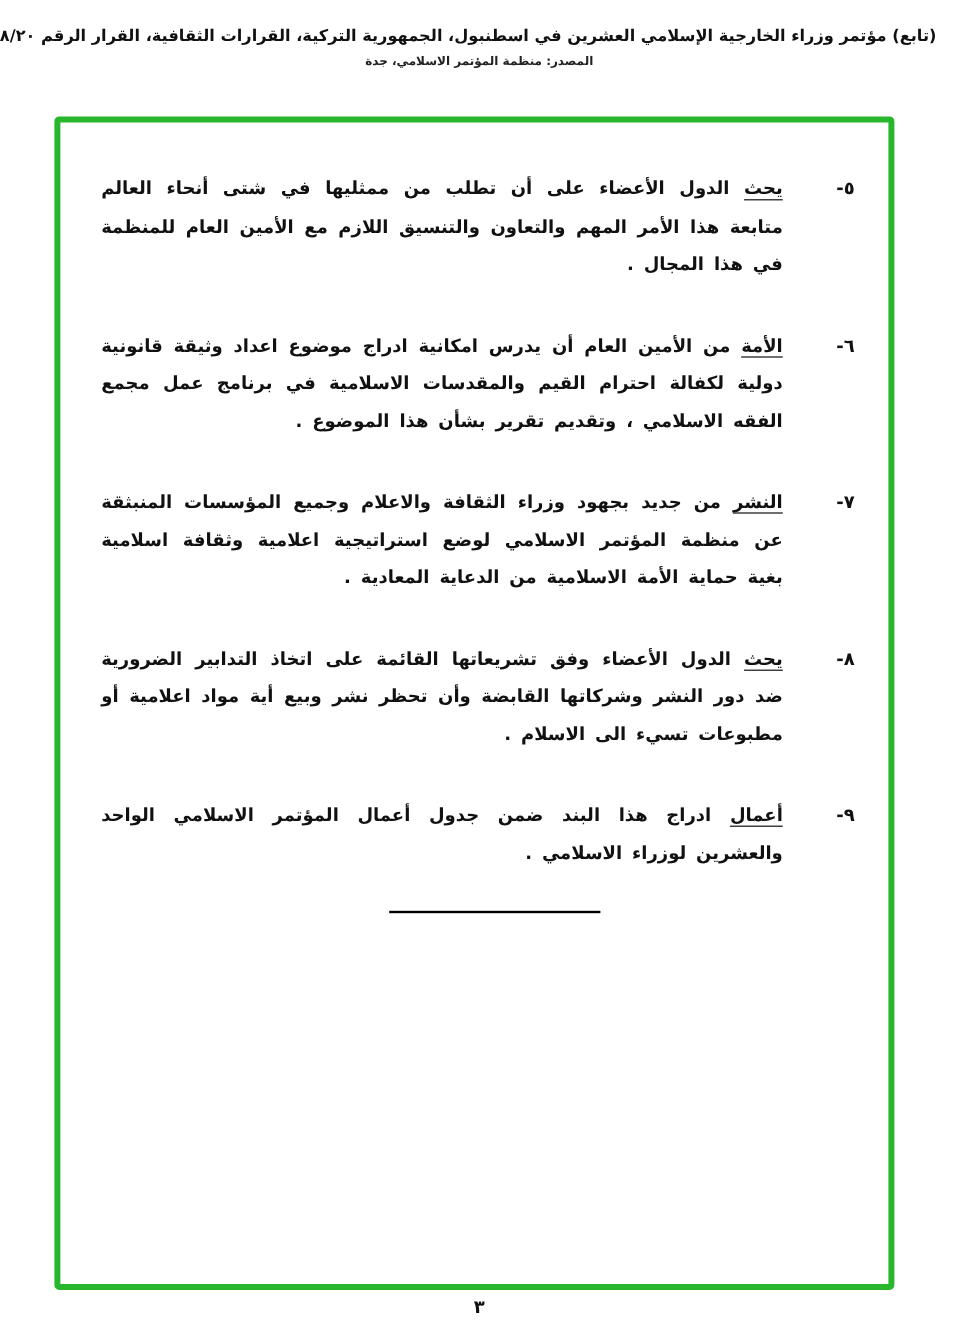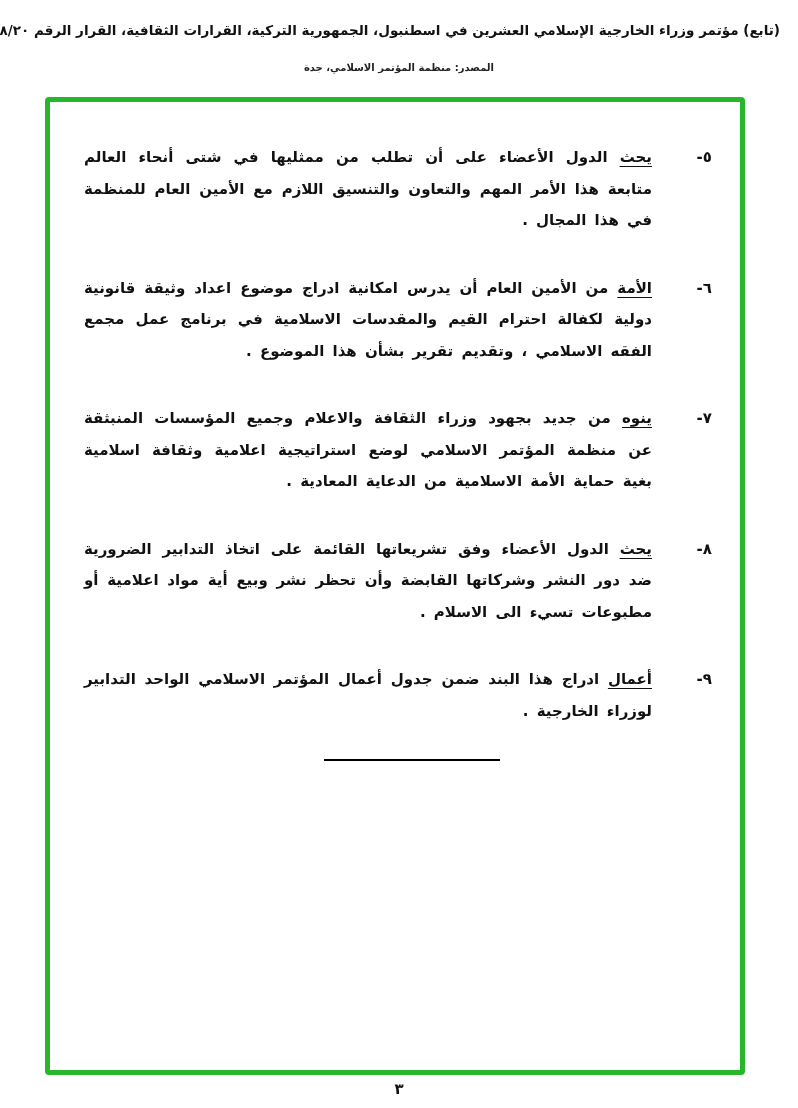--- a/index.html
+++ b/index.html
@@ -22,21 +22,21 @@
   }
   .header-title {
     font-size: 13.5px;
     font-weight: bold;
     letter-spacing: 0;
     white-space: nowrap;
   }
   .header-source {
     font-size: 10px;
     font-weight: bold;
-    margin-top: 24px;
+    margin-top: 8px;
     color: #222;
   }
   .content-frame {
     position: absolute;
     top: 97px;
     left: 45px;
     width: 700px;
     height: 978px;
     box-sizing: border-box;
     border: 5px solid #28b72c;
@@ -101,31 +101,31 @@
       <p class="item-text"><span class="lead">يحث</span><span> الدول الأعضاء على أن تطلب من ممثليها في شتى أنحاء العالم متابعة هذا الأمر المهم والتعاون والتنسيق اللازم مع الأمين العام للمنظمة في هذا المجال .</span></p>
     </div>
 
     <div class="item">
       <span class="item-number">٦-</span>
       <p class="item-text"><span class="lead">الأمة</span><span> من الأمين العام أن يدرس امكانية ادراج موضوع اعداد وثيقة قانونية دولية لكفالة احترام القيم والمقدسات الاسلامية في برنامج عمل مجمع الفقه الاسلامي ، وتقديم تقرير بشأن هذا الموضوع .</span></p>
     </div>
 
     <div class="item">
       <span class="item-number">٧-</span>
-      <p class="item-text"><span class="lead">ينوه</span><span> من جديد بجهود وزراء الثقافة والاعلام وجميع المؤسسات المنبثقة عن منظمة المؤتمر الاسلامي لوضع استراتيجية اعلامية وثقافة اسلامية بغية حماية الأمة الاسلامية من الدعاية المعادية .</span></p>
+      <p class="item-text"><span class="lead">النشر</span><span> من جديد بجهود وزراء الثقافة والاعلام وجميع المؤسسات المنبثقة عن منظمة المؤتمر الاسلامي لوضع استراتيجية اعلامية وثقافة اسلامية بغية حماية الأمة الاسلامية من الدعاية المعادية .</span></p>
     </div>
 
     <div class="item">
       <span class="item-number">٨-</span>
       <p class="item-text"><span class="lead">يحث</span><span> الدول الأعضاء وفق تشريعاتها القائمة على اتخاذ التدابير الضرورية ضد دور النشر وشركاتها القابضة وأن تحظر نشر وبيع أية مواد اعلامية أو مطبوعات تسيء الى الاسلام .</span></p>
     </div>
 
     <div class="item">
       <span class="item-number">٩-</span>
-      <p class="item-text"><span class="lead">أعمال</span><span> ادراج هذا البند ضمن جدول أعمال المؤتمر الاسلامي الواحد التدابير لوزراء الخارجية .</span></p>
+      <p class="item-text"><span class="lead">أعمال</span><span> ادراج هذا البند ضمن جدول أعمال المؤتمر الاسلامي الواحد والعشرين لوزراء الاسلامي .</span></p>
     </div>
 
     <hr class="divider">
 
   </div>
 
   <div class="page-number">٣</div>
 
 </div>
 

